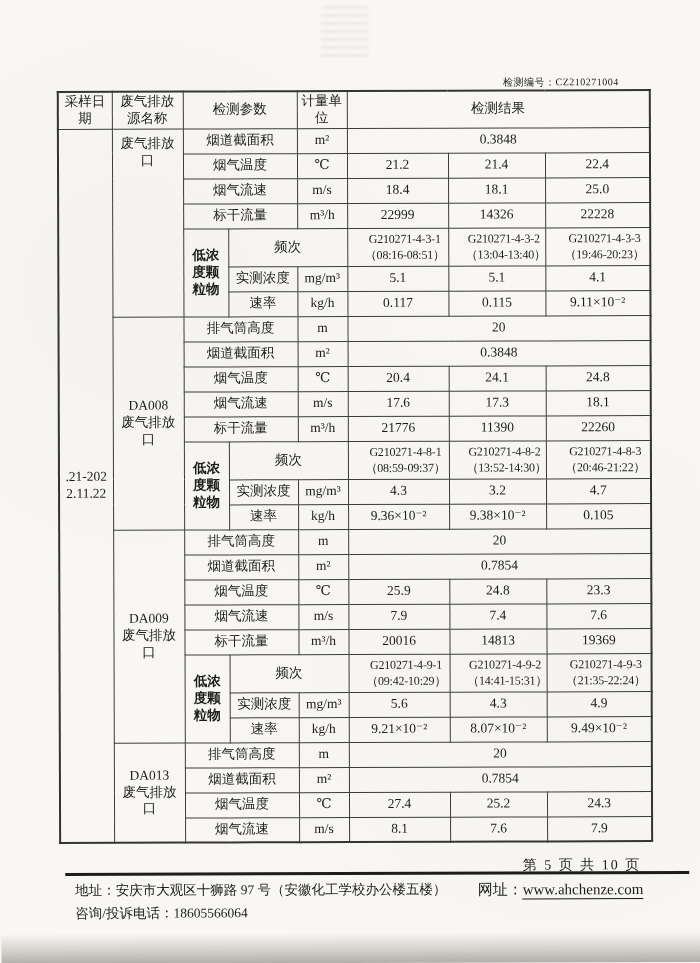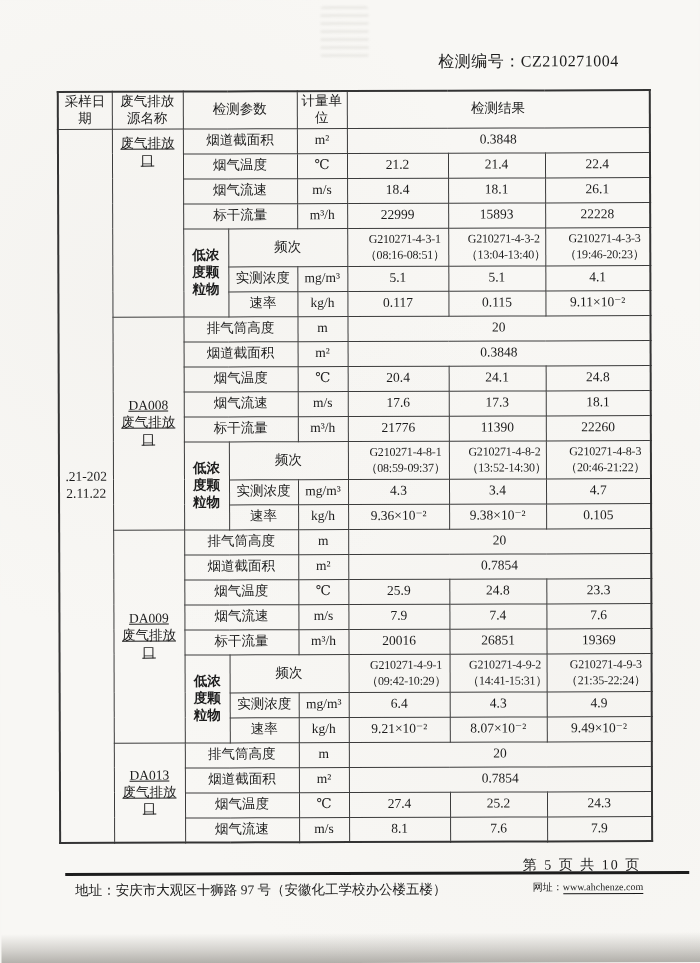--- a/index.html
+++ b/index.html
@@ -17,50 +17,50 @@
       radial-gradient(circle at 80% 70%, rgba(210,206,200,0.08), transparent 45%),
       #f8f7f4;
   }
   
   .smudge{
     position:absolute;left:322px;top:6px;width:48px;height:52px;
     background:repeating-linear-gradient(180deg,#9a978f 0 3px,transparent 3px 8px);
     opacity:0.13;filter:blur(1.2px);border-radius:4px;
   }
   .report-no{
-    position:absolute;top:52px;right:80px;
-    font-size:16px;letter-spacing:0.5px;
+    position:absolute;top:76px;right:80px;
+    font-size:10px;letter-spacing:0.5px;
   }
   table.results{
     position:absolute;left:58px;top:90px;
     border-collapse:collapse;table-layout:fixed;width:592px;
     font-size:13.5px;
   }
   table.results td{
     border:1px solid #3c3c3c;
     text-align:center;vertical-align:middle;
     padding:1px 3px;line-height:1.25;
     overflow:hidden;
   }
   table.results{border:2px solid #343434;}
   tr.hd{height:36px;}
   tr.nr{height:25px;}
   tr.fr{height:38px;}
   td.c-date{vertical-align:top;padding-top:5px;font-size:13.5px;}
-  td.c-src{padding:2px 4px;text-decoration:underline;}
+  td.c-src{padding:2px 4px;}
   td.c-src.top{vertical-align:top;padding-top:6px;}
   td.c-poll{padding:2px 8px;font-weight:bold;}
   td.freqcell{font-size:12px;white-space:nowrap;letter-spacing:-0.2px;}
   td.freqcell div{line-height:1.35;margin-left:14px;}
   .rule{
     position:absolute;left:64px;top:872px;width:624px;height:3px;
     background:#1d1d1d;
   }
   .addr{position:absolute;left:74px;top:881px;font-size:13.5px;}
-  .site{position:absolute;right:58px;top:881px;font-size:10px;}
+  .site{position:absolute;right:58px;top:881px;font-size:15px;}
   .site .url{border-bottom:1px solid #161616;padding-bottom:1px;}
   .phone{position:absolute;left:74px;top:904px;font-size:13.5px;}
   .pageinfo{position:absolute;right:60px;top:857px;font-size:14px;letter-spacing:2px;}
   .bottom-band{
     position:absolute;left:0;bottom:0;width:700px;height:30px;
     background:linear-gradient(180deg,rgba(170,167,161,0) 0%,rgba(168,165,159,0.45) 55%,rgba(150,147,141,0.72) 100%);
   }
 </style>
 </head>
 <body>
@@ -109,27 +109,27 @@
       <td>℃</td>
       <td>21.2</td>
       <td>21.4</td>
       <td>22.4</td>
     </tr>
     <tr class="nr">
       <td colspan="2">烟气流速</td>
       <td>m/s</td>
       <td>18.4</td>
       <td>18.1</td>
-      <td>26.1</td>
+      <td>25.0</td>
     </tr>
     <tr class="nr">
       <td colspan="2">标干流量</td>
       <td>m³/h</td>
       <td>22999</td>
-      <td>15893</td>
+      <td>14326</td>
       <td>22228</td>
     </tr>
     <tr class="fr">
       <td class="c-poll" rowspan="3">低浓度颗粒物</td>
       <td colspan="2">频次</td>
       <td class="freqcell">
         <div>G210271-4-3-1</div>
         <div>（08:16-08:51）</div>
       </td>
       <td class="freqcell">
@@ -204,21 +204,21 @@
       </td>
       <td class="freqcell">
         <div>G210271-4-8-3</div>
         <div>（20:46-21:22）</div>
       </td>
     </tr>
     <tr class="nr">
       <td>实测浓度</td>
       <td>mg/m³</td>
       <td>4.3</td>
-      <td>3.4</td>
+      <td>3.2</td>
       <td>4.7</td>
     </tr>
     <tr class="nr">
       <td>速率</td>
       <td>kg/h</td>
       <td>9.36×10⁻²</td>
       <td>9.38×10⁻²</td>
       <td>0.105</td>
     </tr>
 
@@ -247,21 +247,21 @@
       <td colspan="2">烟气流速</td>
       <td>m/s</td>
       <td>7.9</td>
       <td>7.4</td>
       <td>7.6</td>
     </tr>
     <tr class="nr">
       <td colspan="2">标干流量</td>
       <td>m³/h</td>
       <td>20016</td>
-      <td>26851</td>
+      <td>14813</td>
       <td>19369</td>
     </tr>
     <tr class="fr">
       <td class="c-poll" rowspan="3">低浓度颗粒物</td>
       <td colspan="2">频次</td>
       <td class="freqcell">
         <div>G210271-4-9-1</div>
         <div>（09:42-10:29）</div>
       </td>
       <td class="freqcell">
@@ -269,21 +269,21 @@
         <div>（14:41-15:31）</div>
       </td>
       <td class="freqcell">
         <div>G210271-4-9-3</div>
         <div>（21:35-22:24）</div>
       </td>
     </tr>
     <tr class="nr">
       <td>实测浓度</td>
       <td>mg/m³</td>
-      <td>6.4</td>
+      <td>5.6</td>
       <td>4.3</td>
       <td>4.9</td>
     </tr>
     <tr class="nr">
       <td>速率</td>
       <td>kg/h</td>
       <td>9.21×10⁻²</td>
       <td>8.07×10⁻²</td>
       <td>9.49×10⁻²</td>
     </tr>
@@ -315,16 +315,17 @@
       <td>8.1</td>
       <td>7.6</td>
       <td>7.9</td>
     </tr>
   </tbody>
     </table>
 
   <div class="rule"></div>
   <div class="addr">地址：安庆市大观区十狮路 97 号（安徽化工学校办公楼五楼）</div>
   <div class="site"><span>网址：</span><span class="url">www.ahchenze.com</span></div>
+  <div class="phone">咨询/投诉电话：18605566064</div>
   <div class="pageinfo">第 5 页 共 10 页</div>
 
   <div class="bottom-band"></div>
 </div>
 
 </body></html>

